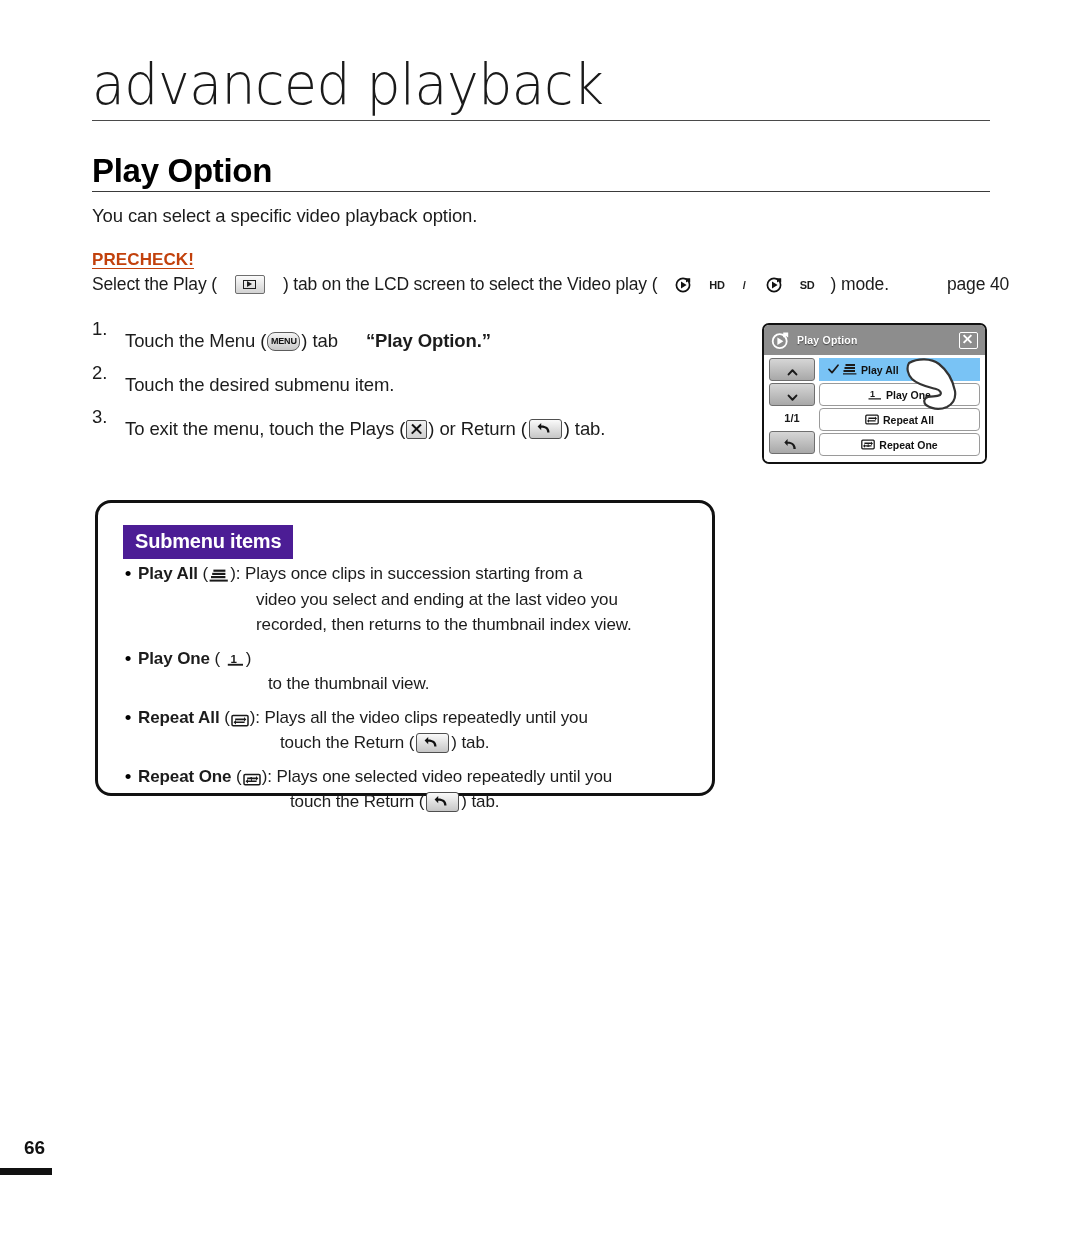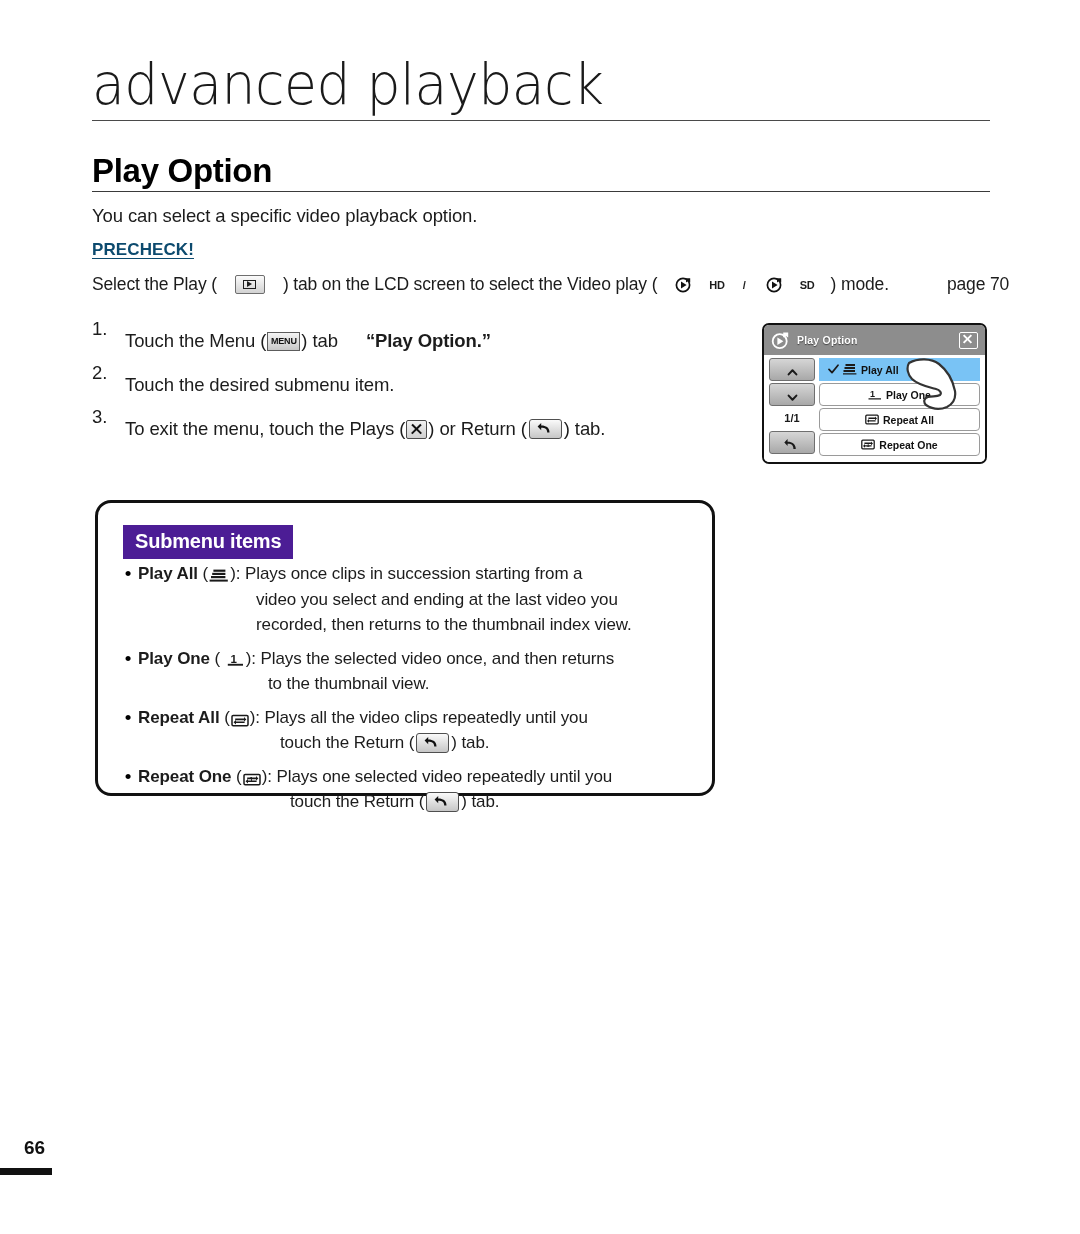--- a/index.html
+++ b/index.html
@@ -73,24 +73,24 @@
     font-size: 18.5px;
     color: #1c1c1c;
     letter-spacing: -0.1px;
     white-space: nowrap;
   }
 
   
   .precheck-label {
     position: absolute;
     left: 92px;
-    top: 240px;
+    top: 250px;
     font-size: 17px;
     font-weight: bold;
-    color: #0c4a6e;
+    color: #c2410c;
     text-decoration: underline;
     text-underline-offset: 3px;
     letter-spacing: 0.1px;
     white-space: nowrap;
   }
   .precheck-line {
     position: absolute;
     left: 92px;
     top: 274px;
     font-size: 17.5px;
@@ -144,21 +144,21 @@
     font-size: 11px;
     font-weight: bold;
     letter-spacing: -0.2px;
     vertical-align: middle;
     margin-left: 0px;
   }
   
   .ic-menu-tab {
     width: 31px; height: 17px;
     border: 1px solid #5c5c5c;
-    border-radius: 0;
+    border-radius: 8px;
     background: linear-gradient(#f4f4f4, #c8c8c8);
     margin: 0 1px;
     color: #111;
     font-size: 9px;
     font-weight: bold;
     text-align: center;
     line-height: 17px;
     letter-spacing: -0.2px;
     font-family: "Liberation Sans", sans-serif;
   }
@@ -454,21 +454,21 @@
   <span class="ic ic-vid">
     <svg width="17" height="17" viewBox="0 0 17 17">
       <circle cx="8" cy="9" r="6.6" fill="none" stroke="#111" stroke-width="1.7"></circle>
       <polygon points="6,5.6 11.6,9 6,12.4" fill="#111"></polygon>
       <path d="M11 2.2 L15.2 2.2 L15.2 6.4 L13 5 L11 6.4 Z" fill="#111"></path>
     </svg>
   </span>
   <span class="vid-sub">SD</span>
   <span> ) mode.</span>
   <span class="gap-page"></span>
-  <span>page 70</span>
+  <span>page 40</span>
 </div>
 
 <div class="steps">
 
   <div class="step">
     <span class="step-num">1.</span>
     <span class="step-body">
       <span>Touch the Menu (</span>
       <span class="ic ic-menu-tab">MENU</span>
       <span>) tab</span>
@@ -634,21 +634,20 @@
         <div class="bullet-line">
           <span class="b-term">Play One</span>
           <span>&nbsp;(&nbsp;</span>
           <span class="ic ic-playone">
             <svg width="17" height="16" viewBox="0 0 17 16">
               <text x="3.6" y="11.2" font-family="Liberation Sans, sans-serif" font-size="11.5" font-weight="bold" fill="#1a1a1a">1</text>
               <path d="M0.8 11.8 L16 11.8 L16 13.7 L0.8 13.7 Z" fill="#1a1a1a"></path>
             </svg>
           </span>
           <span>)</span>
-          <span>: Plays the selected video once, and then returns</span>
         </div>
         <div class="bullet-line indent2">to the thumbnail view.</div>
       </div>
     </div>
 
     <div class="bullet-row">
       <div class="bullet-dot">•</div>
       <div class="bullet-content">
         <div class="bullet-line">
           <span class="b-term">Repeat All</span>

